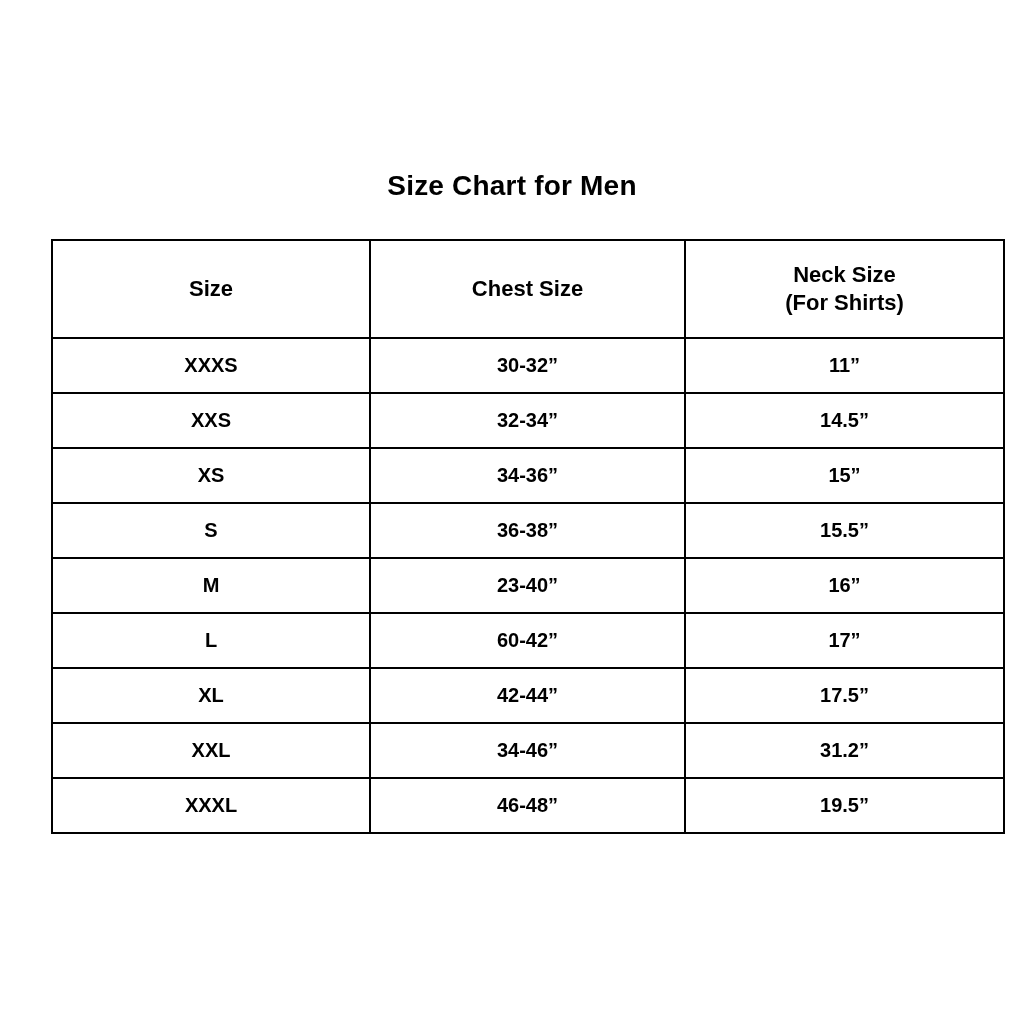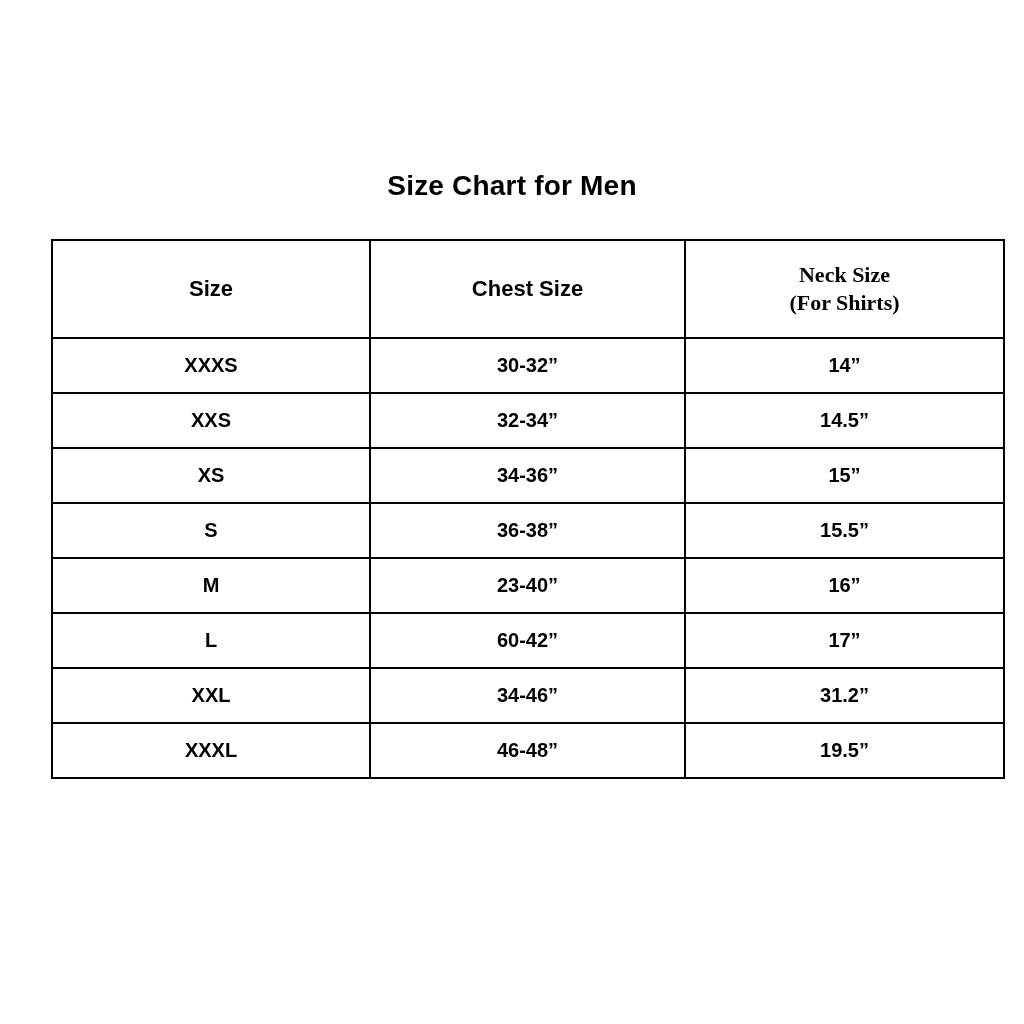--- a/index.html
+++ b/index.html
@@ -54,21 +54,21 @@
     line-height: 1.28;
     padding: 0 4px;
   }
   .size-table tbody td {
     height: 53px;
     font-size: 20px;
     padding: 0 20px;
   }
   .col-size { width: 308px; }
   .col-chest { width: 305px; }
-  .col-neck { width: 309px; font-family: Liberation Serif, serif; }
+  .col-neck { width: 309px; }
   .sub {
     display: block;
     font-size: 22px;
     font-weight: bold;
   }
 </style>
 </head>
 <body>
 
 <div class="page">
@@ -87,21 +87,21 @@
         <th class="col-neck">
           <span>Neck Size</span>
           <span class="sub">(For Shirts)</span>
         </th>
       </tr>
     </thead>
     <tbody>
       <tr>
         <td>XXXS</td>
         <td>30-32”</td>
-        <td>14”</td>
+        <td>11”</td>
       </tr>
       <tr>
         <td>XXS</td>
         <td>32-34”</td>
         <td>14.5”</td>
       </tr>
       <tr>
         <td>XS</td>
         <td>34-36”</td>
         <td>15”</td>
@@ -115,20 +115,25 @@
         <td>M</td>
         <td>23-40”</td>
         <td>16”</td>
       </tr>
       <tr>
         <td>L</td>
         <td>60-42”</td>
         <td>17”</td>
       </tr>
       <tr>
+        <td>XL</td>
+        <td>42-44”</td>
+        <td>17.5”</td>
+      </tr>
+      <tr>
         <td>XXL</td>
         <td>34-46”</td>
         <td>31.2”</td>
       </tr>
       <tr>
         <td>XXXL</td>
         <td>46-48”</td>
         <td>19.5”</td>
       </tr>
     </tbody>

